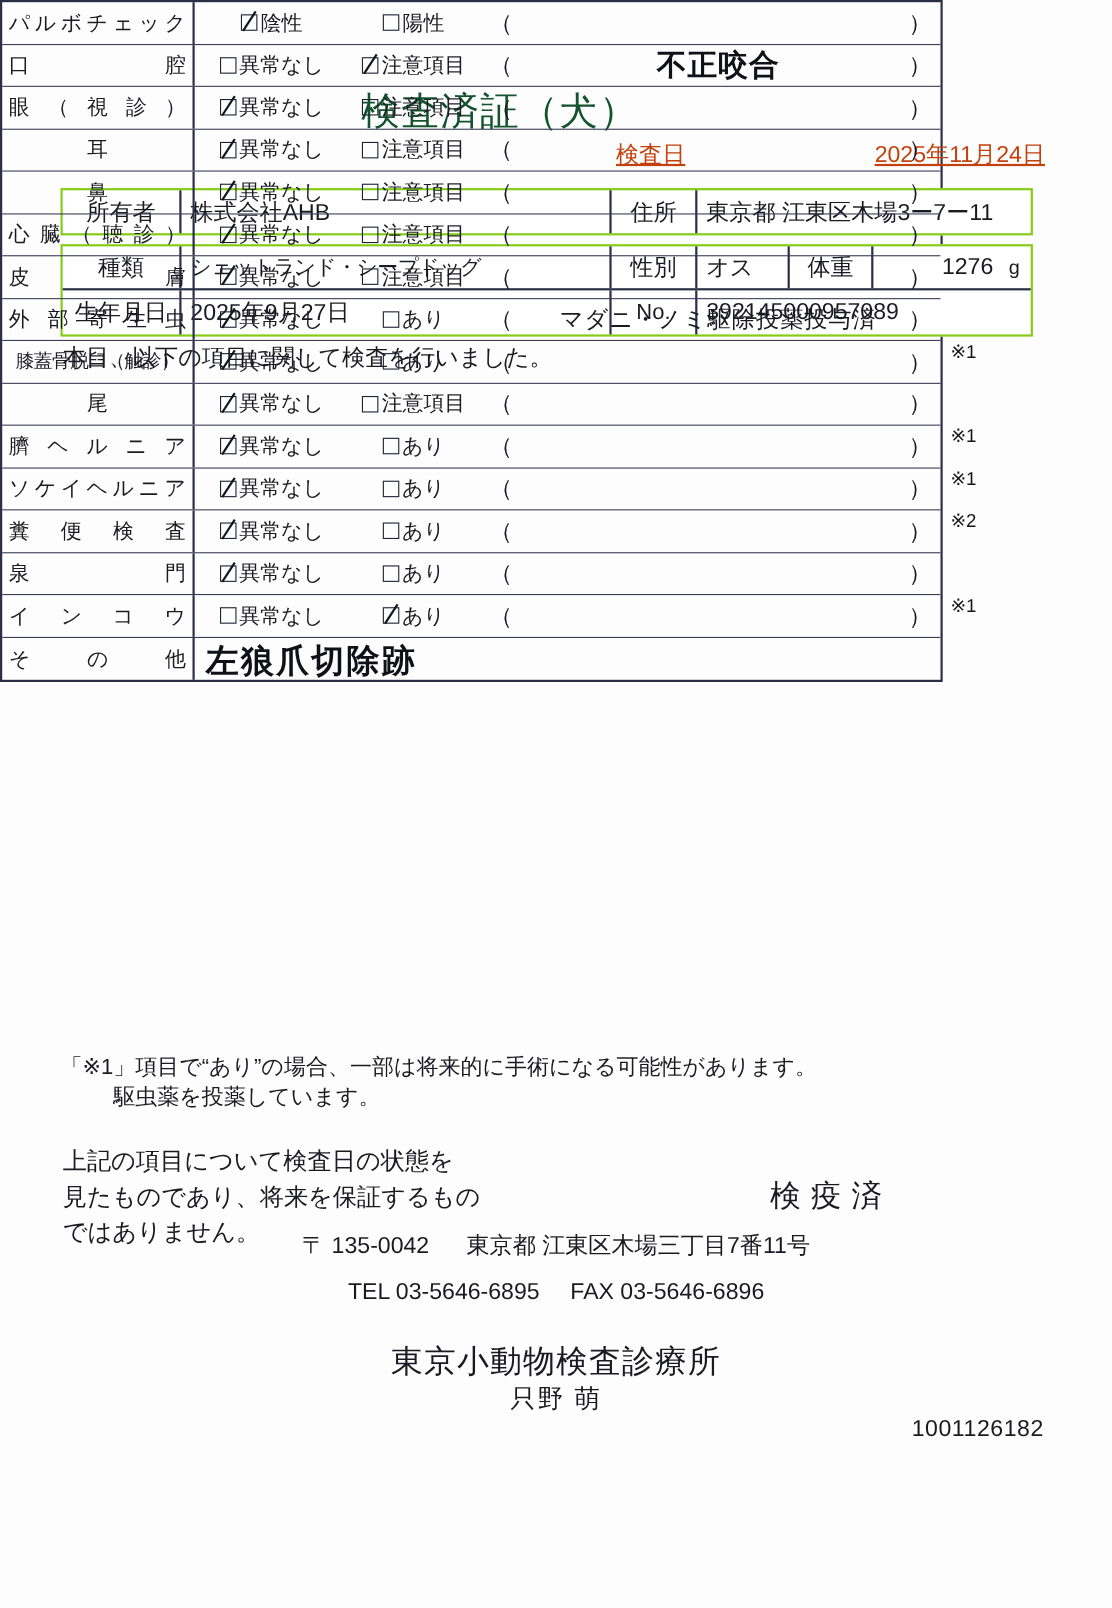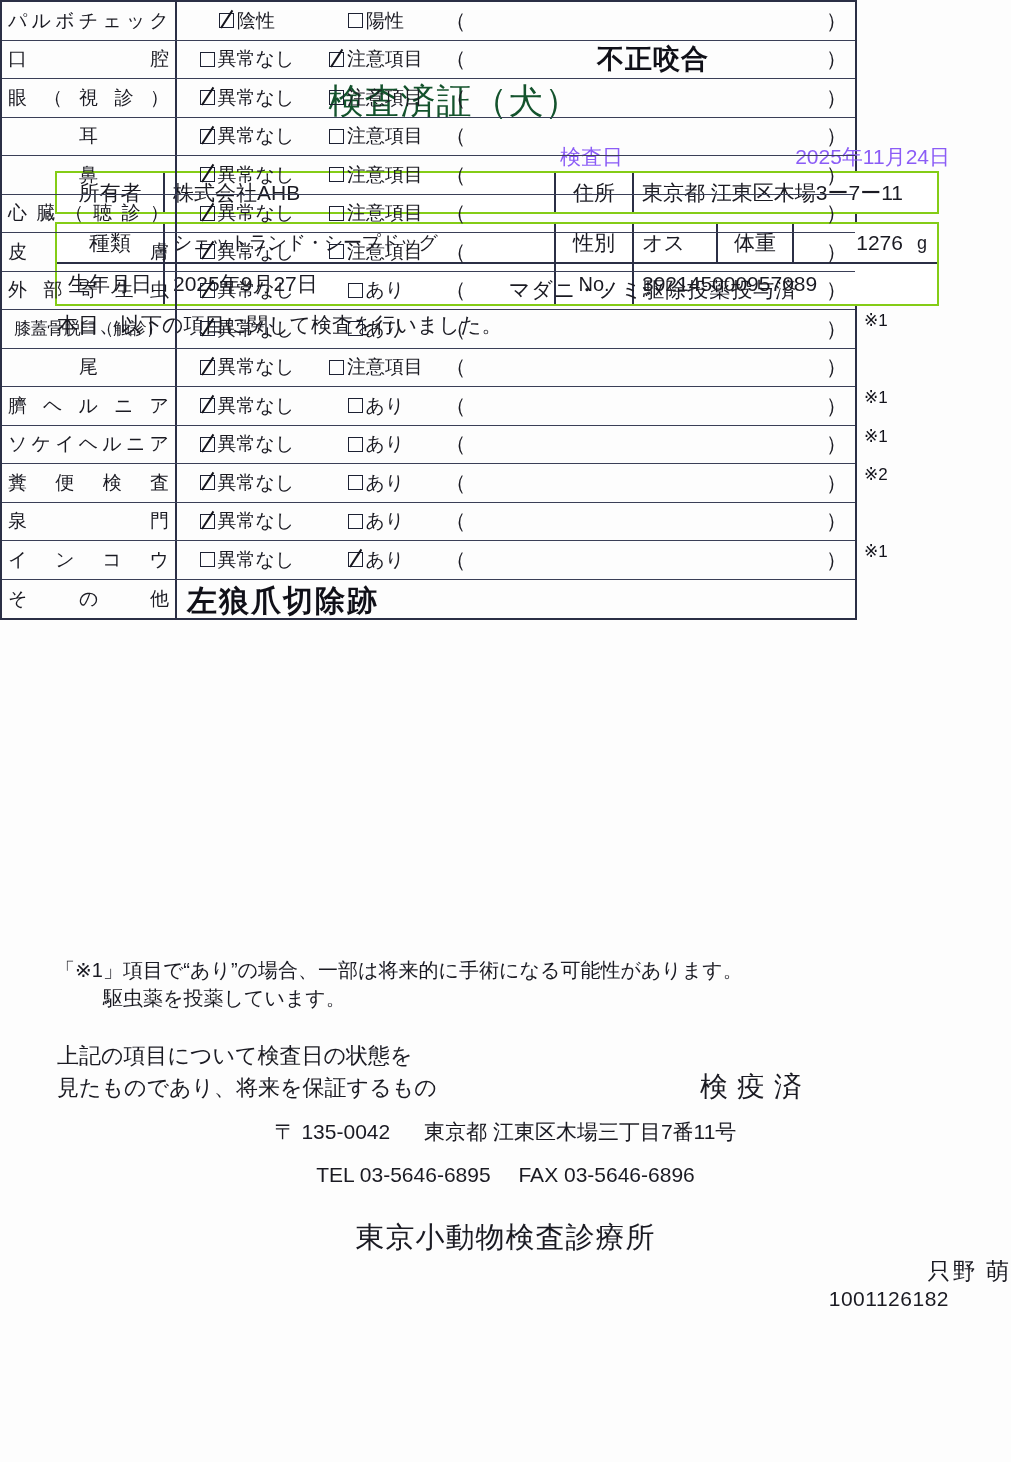--- a/index.html
+++ b/index.html
@@ -29,28 +29,29 @@
     width: 909px;
     text-align: center;
     font-size: 35px;
     letter-spacing: 1px;
     color: #14532d;
   }
 
   
   .exam-date-row {
     position: absolute;
-    top: 143px;
+    top: 126px;
     left: 560px;
     width: 390px;
     display: flex;
     justify-content: space-between;
     align-items: baseline;
     font-size: 21px;
-    color: #8b5cf6;
+    color: #c2410c;
+    text-decoration: underline;
   }
   .exam-date-value { letter-spacing: 0px; }
 
   
   .tbl {
     position: absolute;
     border: 2px solid #84cc16;
     box-sizing: border-box;
     background: #fff;
   }
@@ -295,21 +296,21 @@
     width: 1011px;
     text-align: center;
     font-size: 29px;
     letter-spacing: 1px;
   }
   .vet-name {
     position: absolute;
     left: 0;
     top: 1256px;
     width: 1011px;
-    text-align: right;
+    text-align: center;
     font-size: 23px;
     letter-spacing: 2px;
   }
   .doc-ref {
     position: absolute;
     right: 62px;
     top: 1287px;
     font-size: 21px;
     letter-spacing: 0.5px;
   }
@@ -663,20 +664,21 @@
     </div>
 
   <div class="footnotes">
     <div>「※1」項目で“あり”の場合、一部は将来的に手術になる可能性があります。</div>
     <div class="fn-indent">駆虫薬を投薬しています。</div>
   </div>
 
   <div class="disclaimer">
     <div>上記の項目について検査日の状態を</div>
     <div>見たものであり、将来を保証するもの</div>
+    <div>ではありません。</div>
   </div>
 
   <div class="quarantine-stamp">検疫済</div>
 
   <div class="clinic-address">
     <span class="zip">〒 135-0042</span>
     <span>東京都 江東区木場三丁目7番11号</span>
   </div>
   <div class="clinic-contact">
     <span>TEL 03-5646-6895</span>

